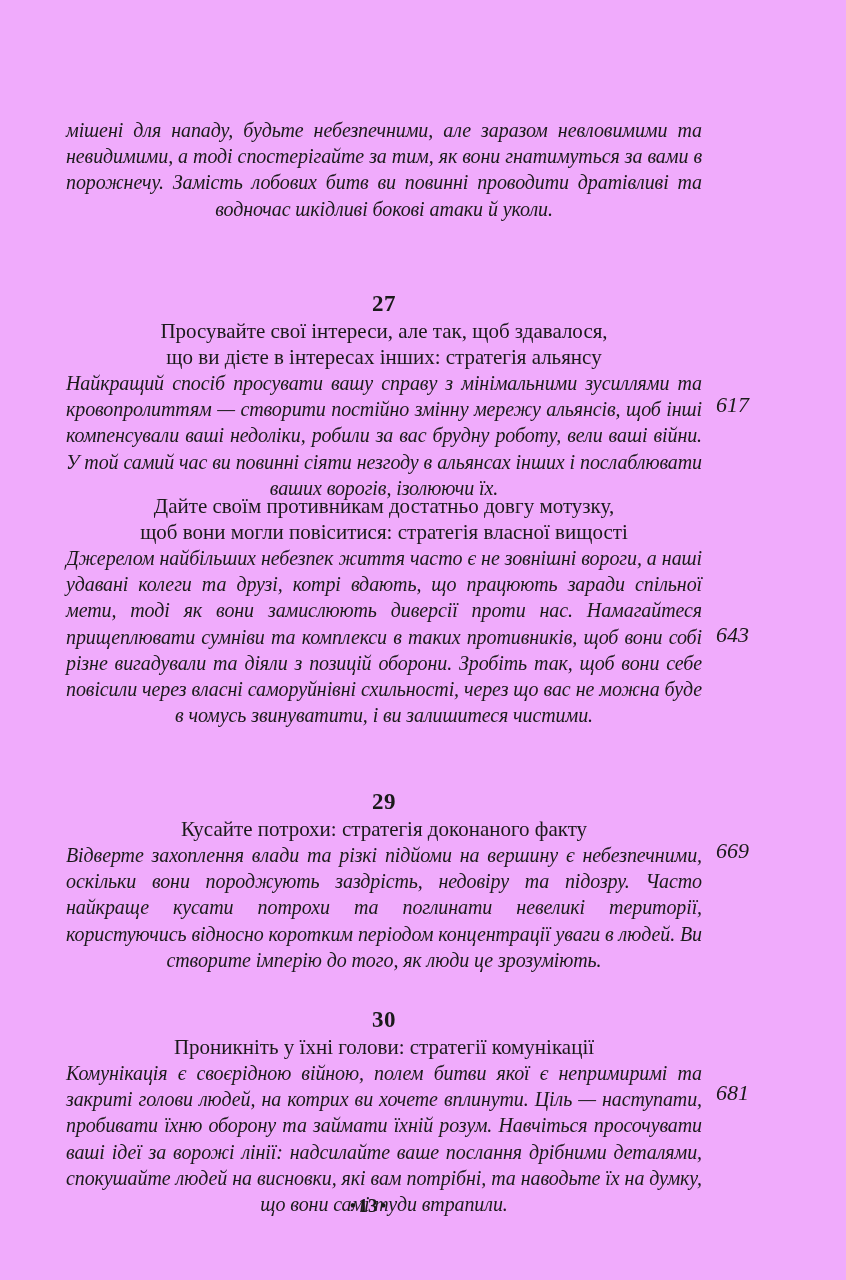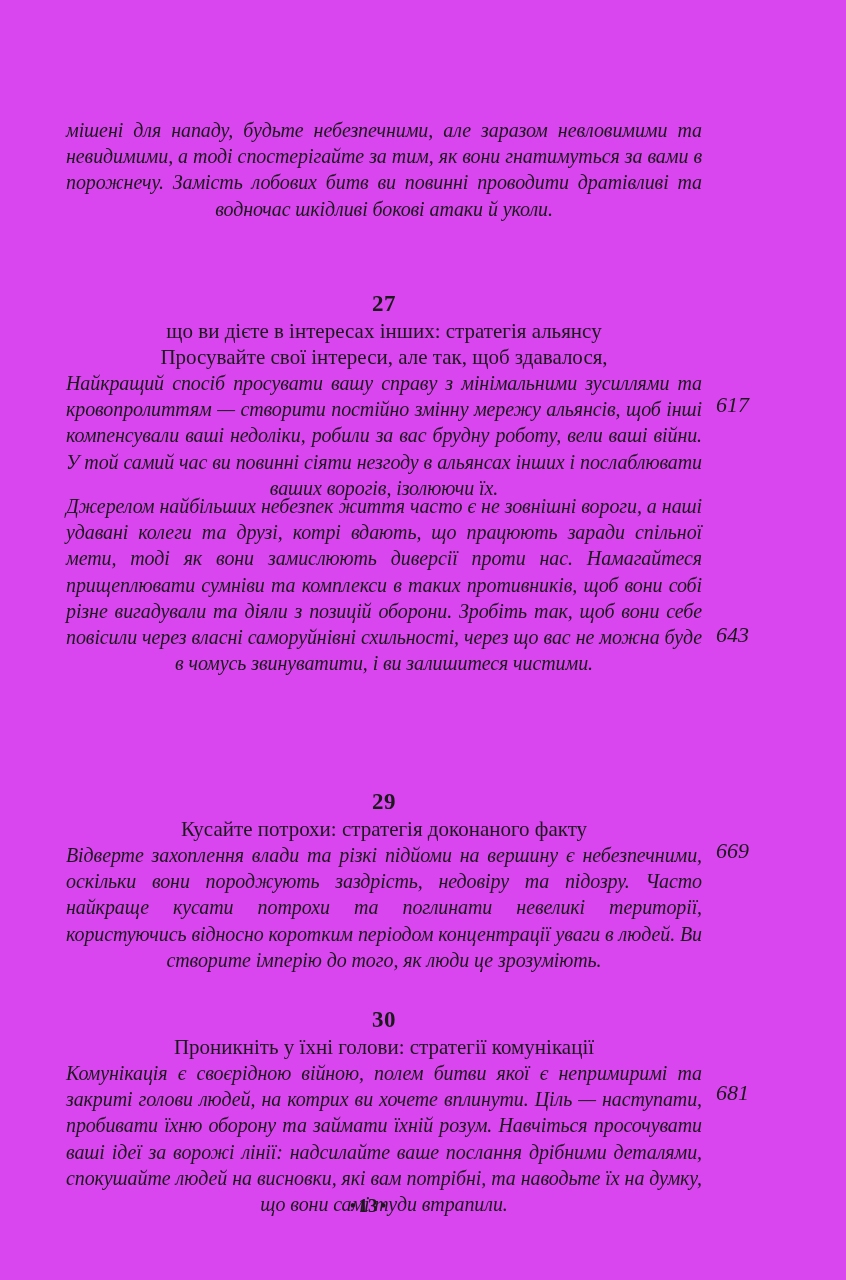--- a/index.html
+++ b/index.html
@@ -12,21 +12,21 @@
       height: 1280px;
       position: relative;
       overflow: hidden;
       color: #1a1a1a;
       font-family: "Liberation Serif", "DejaVu Serif", serif;
     }
     .page {
       position: absolute;
       left: 0; top: 0;
       width: 846px; height: 1280px;
-      background: #d946ef;
+      background: #f0abfc;
     }
     .col {
       position: absolute;
       left: 66px;
       width: 636px;
     }
     .italic-block {
       font-style: italic;
       font-size: 20px;
       line-height: 26.2px;
@@ -79,28 +79,32 @@
 </head>
 <body>
 
 <div class="page">
 
   <div class="col italic-block" style="top:117px;">мішені для нападу, будьте небезпечними, але заразом невловимими та невидимими, а тоді спостерігайте за тим, як вони гнатимуться за вами в порожнечу. Замість лобових битв ви повинні проводити дратівливі та водночас шкідливі бокові атаки й уколи.</div>
 
   <div class="entry" style="top:242px;">
     <div class="num">27</div>
     <div class="title">
+      <div>Просувайте свої інтереси, але так, щоб здавалося,</div>
       <div>що ви дієте в інтересах інших: стратегія альянсу</div>
-      <div>Просувайте свої інтереси, але так, щоб здавалося,</div>
     </div>
     <div class="italic-block">Найкращий спосіб просувати вашу справу з мінімальними зусиллями та кровопролиттям — створити постійно змінну мережу альянсів, щоб інші компенсували ваші недоліки, робили за вас брудну роботу, вели ваші війни. У той самий час ви повинні сіяти незгоду в альянсах інших і послаблювати ваших ворогів, ізолюючи їх.</div>
   </div>
   <div class="page-ref" style="top:360px;margin-top:32px;">617</div>
 
   <div class="entry" style="top:445px;">
+    <div class="title">
+      <div>Дайте своїм противникам достатньо довгу мотузку,</div>
+      <div>щоб вони могли повіситися: стратегія власної вищості</div>
+    </div>
     <div class="italic-block">Джерелом найбільших небезпек життя часто є не зовнішні вороги, а наші удавані колеги та друзі, котрі вдають, що працюють заради спільної мети, тоді як вони замислюють диверсії проти нас. Намагайтеся прищеплювати сумніви та комплекси в таких противників, щоб вони собі різне вигадували та діяли з позицій оборони. Зробіть так, щоб вони себе повісили через власні саморуйнівні схильності, через що вас не можна буде в чомусь звинуватити, і ви залишитеся чистими.</div>
   </div>
   <div class="page-ref" style="top:586px;margin-top:36px;">643</div>
 
   <div class="entry" style="top:740px;">
     <div class="num">29</div>
     <div class="title">
       <div>Кусайте потрохи: стратегія доконаного факту</div>
     </div>
     <div class="italic-block">Відверте захоплення влади та різкі підйоми на вершину є небезпечними, оскільки вони породжують заздрість, недовіру та підозру. Часто найкраще кусати потрохи та поглинати невеликі території, користуючись відносно коротким періодом концентрації уваги в людей. Ви створите імперію до того, як люди це зрозуміють.</div>

